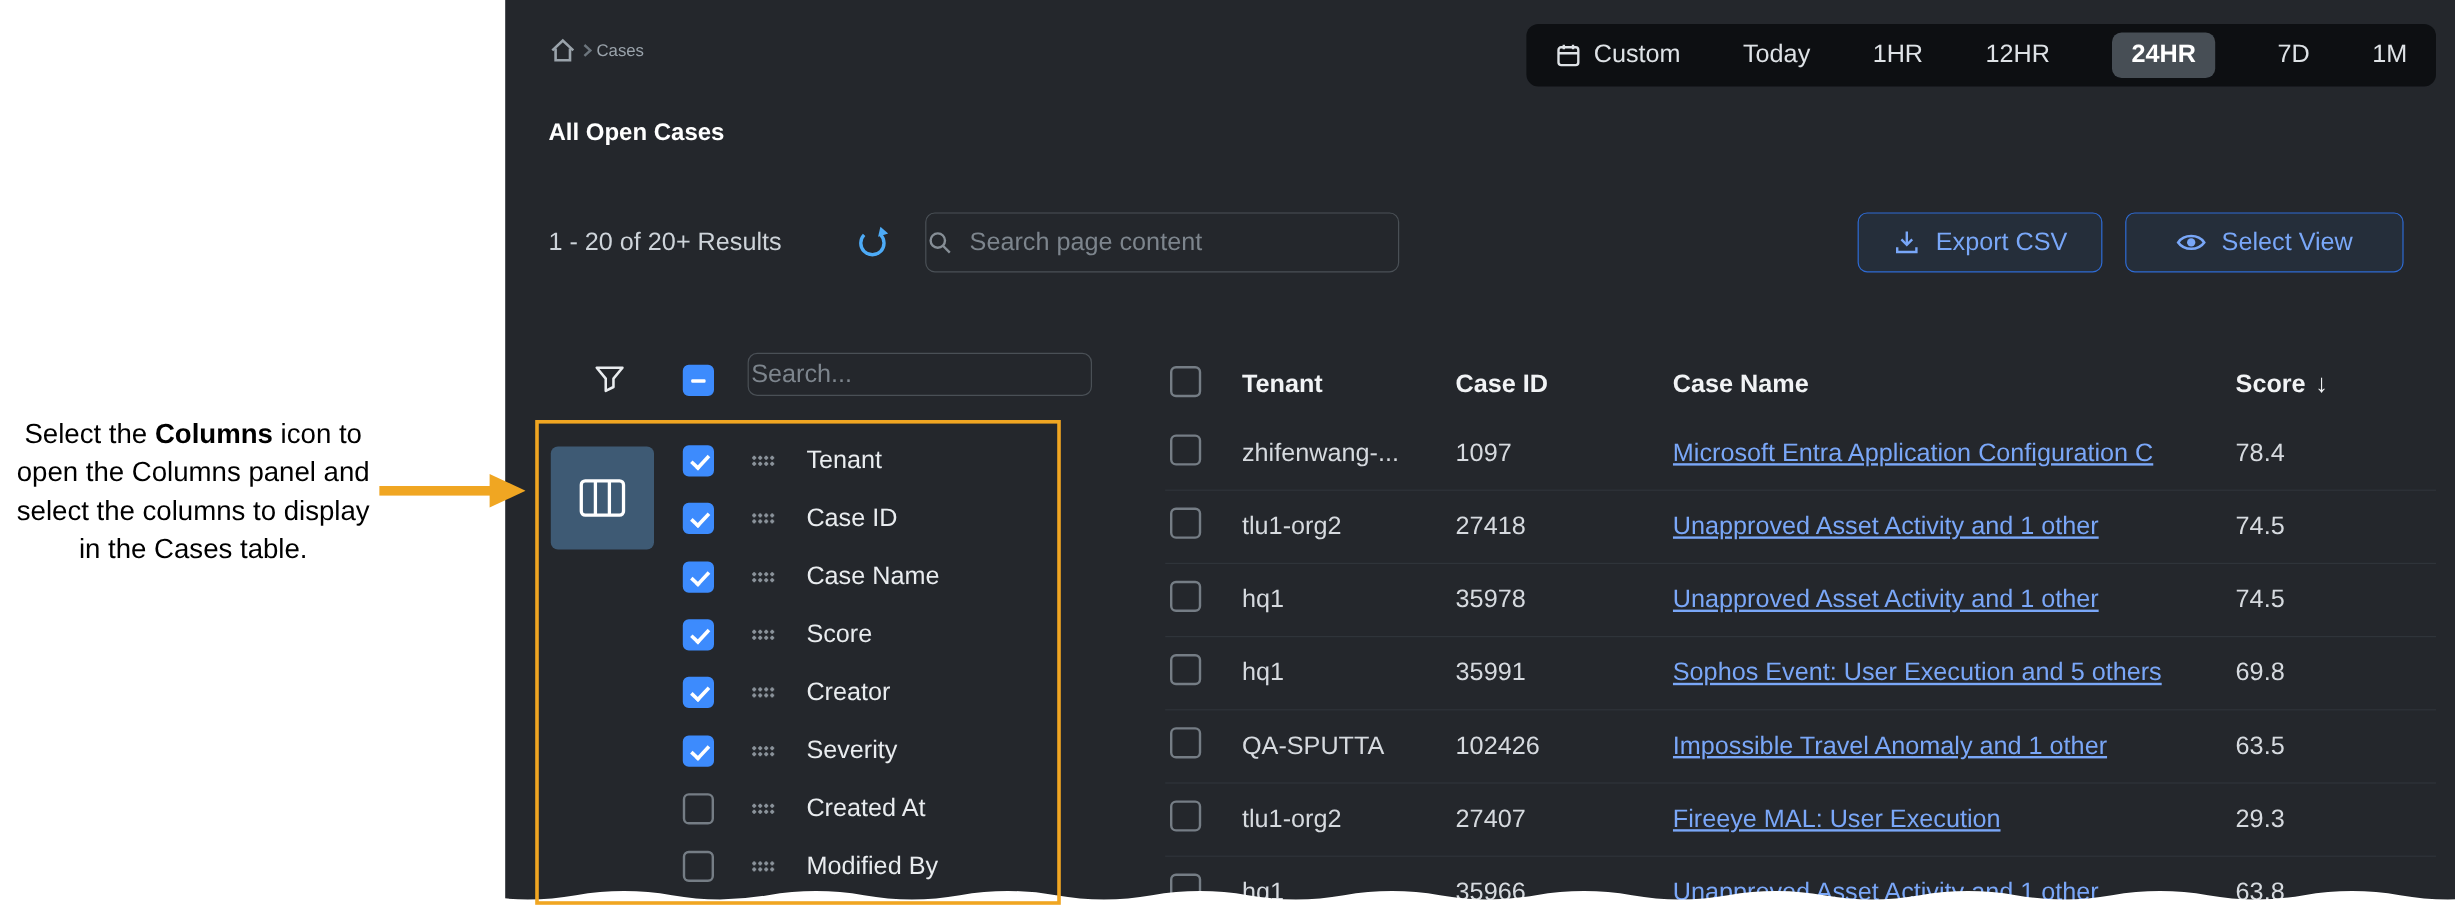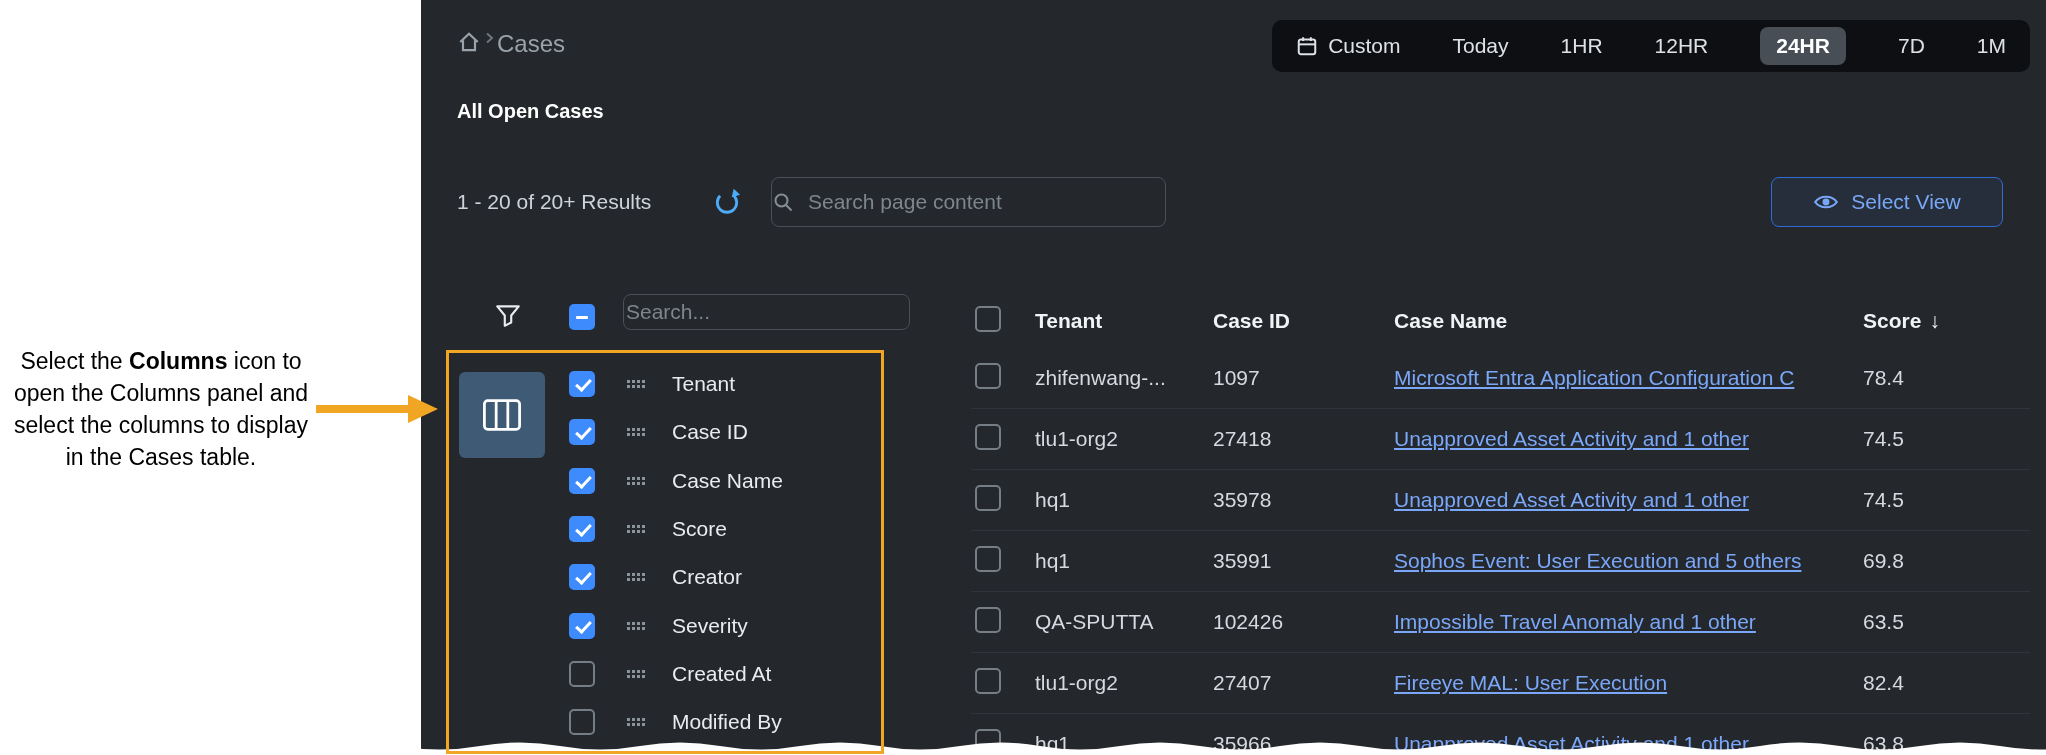--- a/index.html
+++ b/index.html
@@ -8,22 +8,22 @@
 
   
   .annotation{position:absolute;left:8px;top:345px;width:306px;text-align:center;
               font-size:23px;line-height:32px;color:#000;}
   .annotation b{font-weight:bold;}
   .anno-arrow{position:absolute;left:316px;top:392px;z-index:30;}
 
   
   .app{position:absolute;left:421px;top:0;width:1625px;height:755px;background:#24272c;}
 
-  .breadcrumb{position:absolute;left:36px;top:30px;display:flex;
-              color:#9aa3ab;font-size:24px;}
+  .breadcrumb{position:absolute;left:36px;top:30px;display:flex;align-items:center;
+              color:#9aa3ab;font-size:14px;}
   .breadcrumb .crumb{color:#9aa3ab;}
 
   .time-bar{position:absolute;top:20px;right:16px;height:52px;background:#0d0f12;border-radius:10px;
             display:flex;align-items:center;padding:0 24px;gap:52px;font-size:21px;color:#dee2e6;}
   .time-opt{display:flex;align-items:center;gap:10px;cursor:pointer;white-space:nowrap;}
   .time-opt.selected{background:#474e55;border-radius:8px;padding:7px 16px;font-weight:bold;color:#fff;}
 
   .page-title{position:absolute;left:36px;top:100px;font-size:20px;font-weight:bold;color:#fff;}
 
   .results{position:absolute;left:36px;top:177px;height:50px;line-height:50px;color:#ced4da;font-size:21px;}
@@ -135,20 +135,28 @@
       <polygon points="19.2,0.8 25.2,6.2 17.4,8.6" fill="#4dabf7"></polygon>
     </svg>
     <div class="search-box page-search">
       <svg width="22" height="22" viewBox="0 0 22 22" fill="none">
         <circle cx="9.5" cy="9.5" r="6" stroke="#868e96" stroke-width="2"></circle>
         <path d="M14 14 L19.5 19.5" stroke="#868e96" stroke-width="2"></path>
       </svg>
       <input type="text" placeholder="Search page content" style="">
     </div>
 
+    <div class="btn export-btn">
+      <svg width="24" height="24" viewBox="0 0 24 24" fill="none">
+        <path d="M12 3 V13" stroke="#79a7f8" stroke-width="2"></path>
+        <path d="M7.5 9.5 L12 14 L16.5 9.5" stroke="#79a7f8" stroke-width="2"></path>
+        <path d="M4 16 V20 H20 V16" stroke="#79a7f8" stroke-width="2"></path>
+      </svg>
+      <span>Export CSV</span>
+    </div>
     <div class="btn view-btn">
       <svg width="26" height="26" viewBox="0 0 24 24" fill="none">
         <path d="M2 12 C 6.5 5.5, 17.5 5.5, 22 12 C 17.5 18.5, 6.5 18.5, 2 12 Z" stroke="#79a7f8" stroke-width="2"></path>
         <circle cx="12" cy="12" r="3.2" fill="#79a7f8"></circle>
       </svg>
       <span>Select View</span>
     </div>
 
     
     <svg class="filter-icon" width="30" height="30" viewBox="0 0 28 28" fill="none">
@@ -257,21 +265,21 @@
         <span class="cell">QA-SPUTTA</span>
         <span class="cell">102426</span>
         <span class="cell"><a class="case-link">Impossible Travel Anomaly and 1 other</a></span>
         <span class="cell">63.5</span>
       </div>
       <div class="tgrid trow">
         <span class="row-cb-wrap"><span class="cb"></span></span>
         <span class="cell">tlu1-org2</span>
         <span class="cell">27407</span>
         <span class="cell"><a class="case-link">Fireeye MAL: User Execution</a></span>
-        <span class="cell">82.4</span>
+        <span class="cell">29.3</span>
       </div>
       <div class="tgrid trow">
         <span class="row-cb-wrap"><span class="cb"></span></span>
         <span class="cell">hq1</span>
         <span class="cell">35966</span>
         <span class="cell"><a class="case-link">Unapproved Asset Activity and 1 other</a></span>
         <span class="cell">63.8</span>
       </div>
     </div>
   </div>

